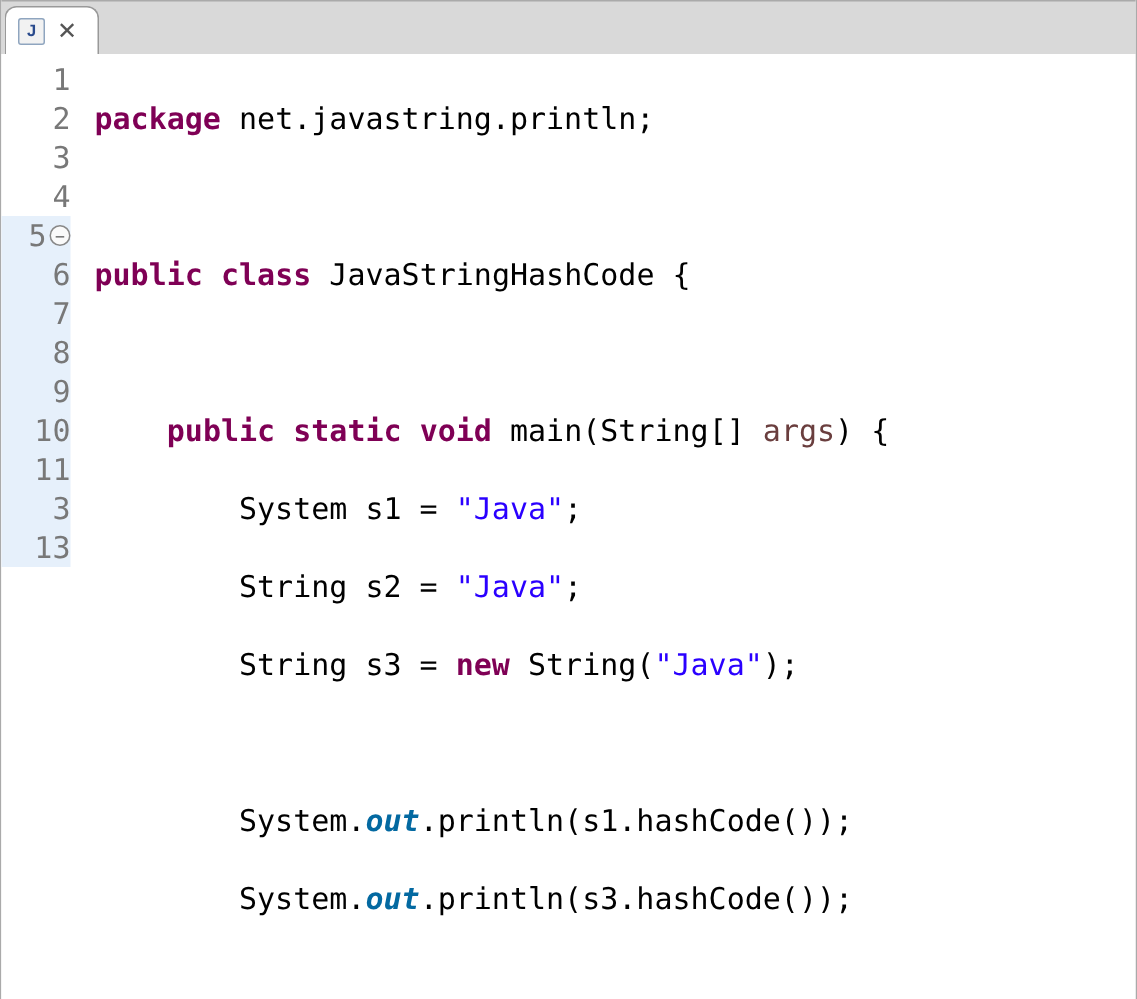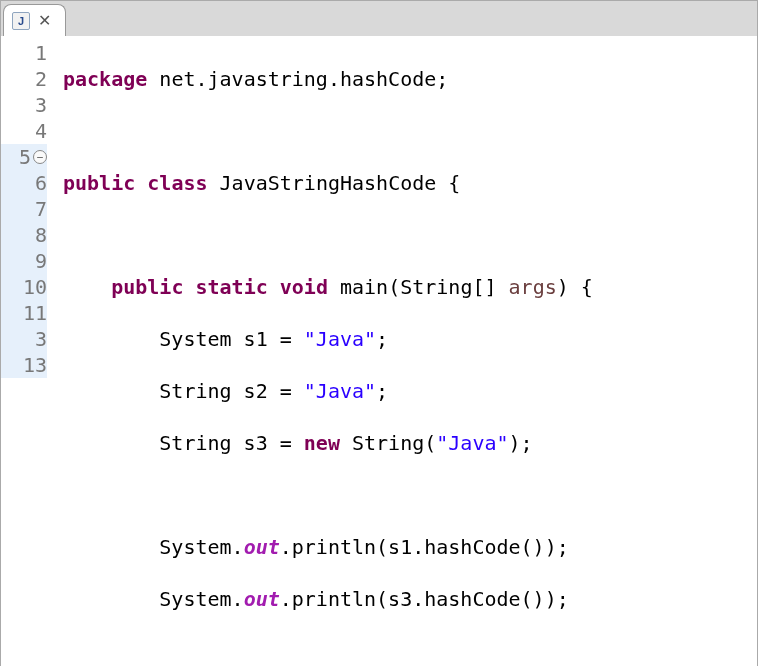--- a/index.html
+++ b/index.html
@@ -76,21 +76,21 @@
     font-size: 11px; line-height: 1;
     color: #666; background: #fafafa;
   }
   .code {
     padding: 4px 0 8px 8px;
     white-space: pre;
   }
   .code .line { height: 26px; }
   .kw { color: #7f0055; font-weight: bold; margin-top: 28px; }
   .str { color: #2a00ff; }
-  .fld { color: #a21caf; font-style: italic; font-weight: bold; }
+  .fld { color: #0369a1; font-style: italic; font-weight: bold; }
   .var { color: #6a3e3e; }
   .plain { color: #000; }
 </style>
 </head>
 <body>
 
 <div class="editor-area">
   <div class="tab-bar">
     <div class="tab">
       <span class="j-icon">J</span>
@@ -134,21 +134,21 @@
           <span class="gutter-num">11</span>
         </div>
       <div class="ln highlight">
           <span class="gutter-num">3</span>
         </div>
       <div class="ln highlight">
           <span class="gutter-num">13</span>
         </div>
     </div>
     <div class="code">
-<div class="line"><span class="kw">package</span><span class="plain"> net.javastring.hashCode;</span></div>
+<div class="line"><span class="kw">package</span><span class="plain"> net.javastring.println;</span></div>
 <div class="line"></div>
 <div class="line"><span class="kw">public</span><span> </span><span class="kw">class</span><span class="plain"> JavaStringHashCode {</span></div>
 <div class="line"></div>
 <div class="line">    <span class="kw">public</span> <span class="kw">static</span> <span class="kw">void</span><span class="plain"> main(String[] </span><span class="var">args</span><span class="plain">) {</span></div>
 <div class="line">        <span class="plain">System s1 = </span><span class="str">"Java"</span><span class="plain">;</span></div>
 <div class="line">        <span class="plain">String s2 = </span><span class="str">"Java"</span><span class="plain">;</span></div>
 <div class="line">        <span class="plain">String s3 = </span><span class="kw">new</span><span class="plain"> String(</span><span class="str">"Java"</span><span class="plain">);</span></div>
 <div class="line"></div>
 <div class="line">        <span class="plain">System.</span><span class="fld">out</span><span class="plain">.println(s1.hashCode());</span></div>
 <div class="line">        <span class="plain">System.</span><span class="fld">out</span><span class="plain">.println(s3.hashCode());</span></div>

